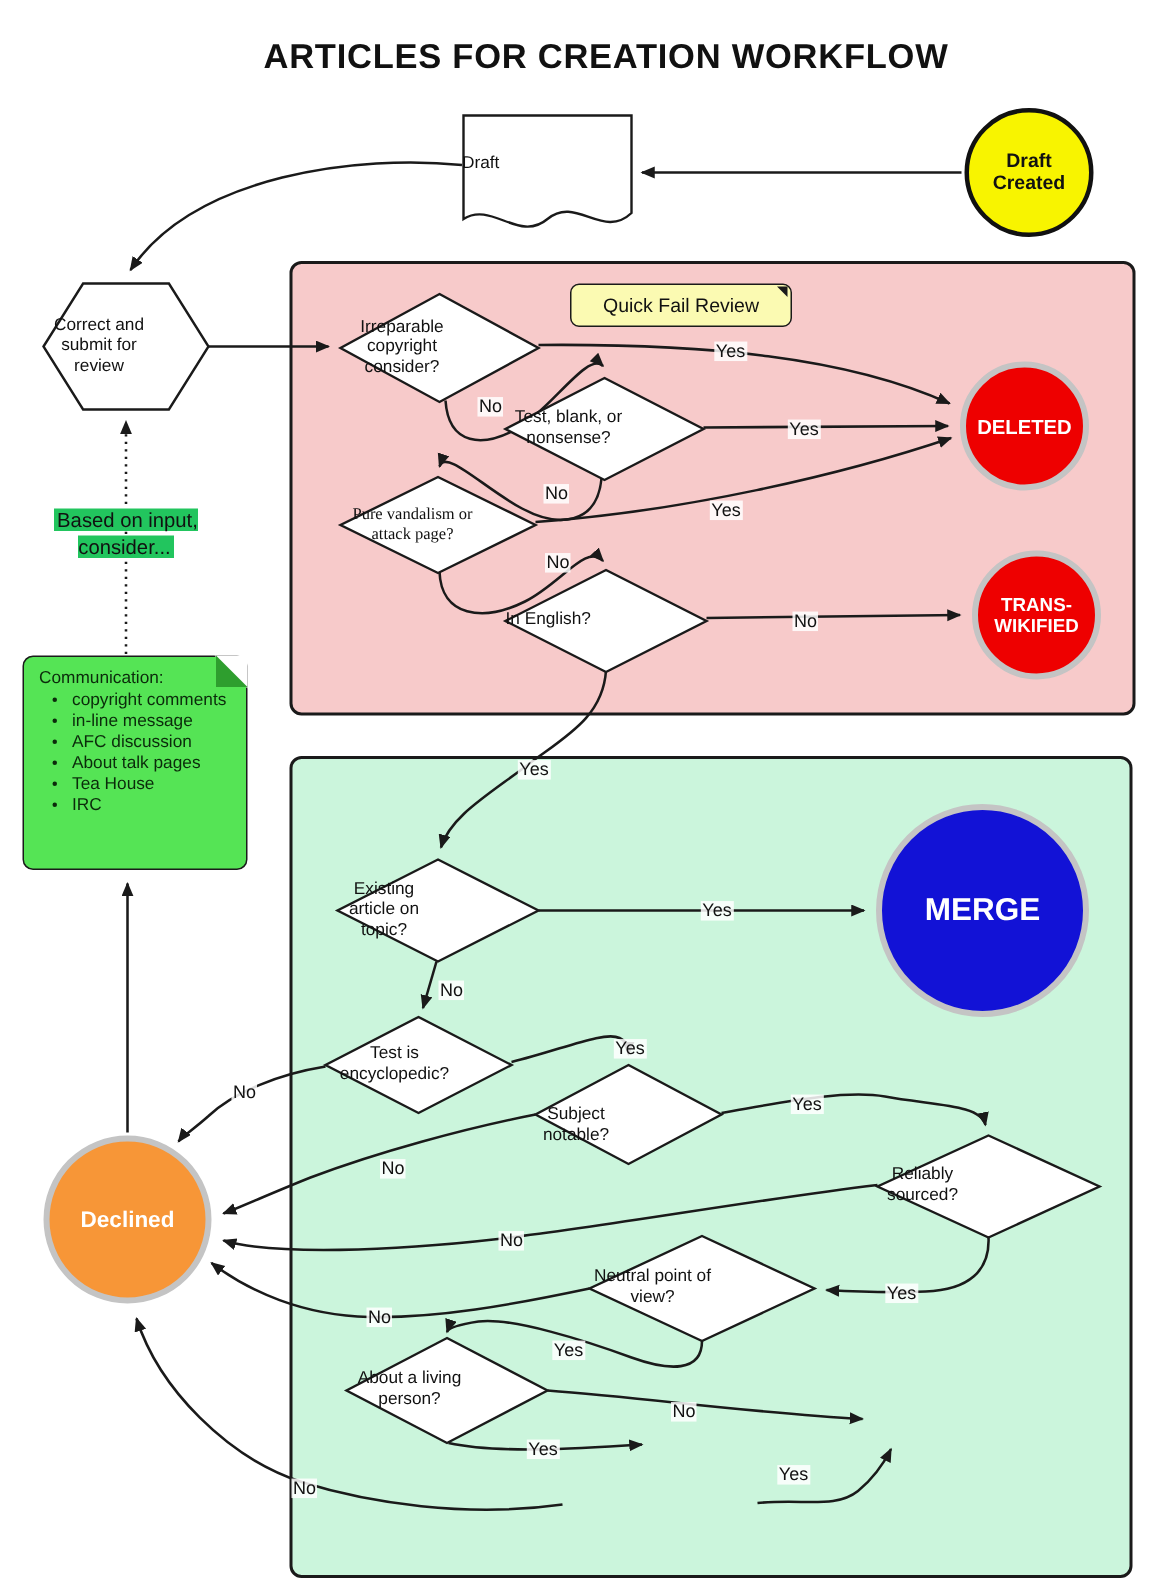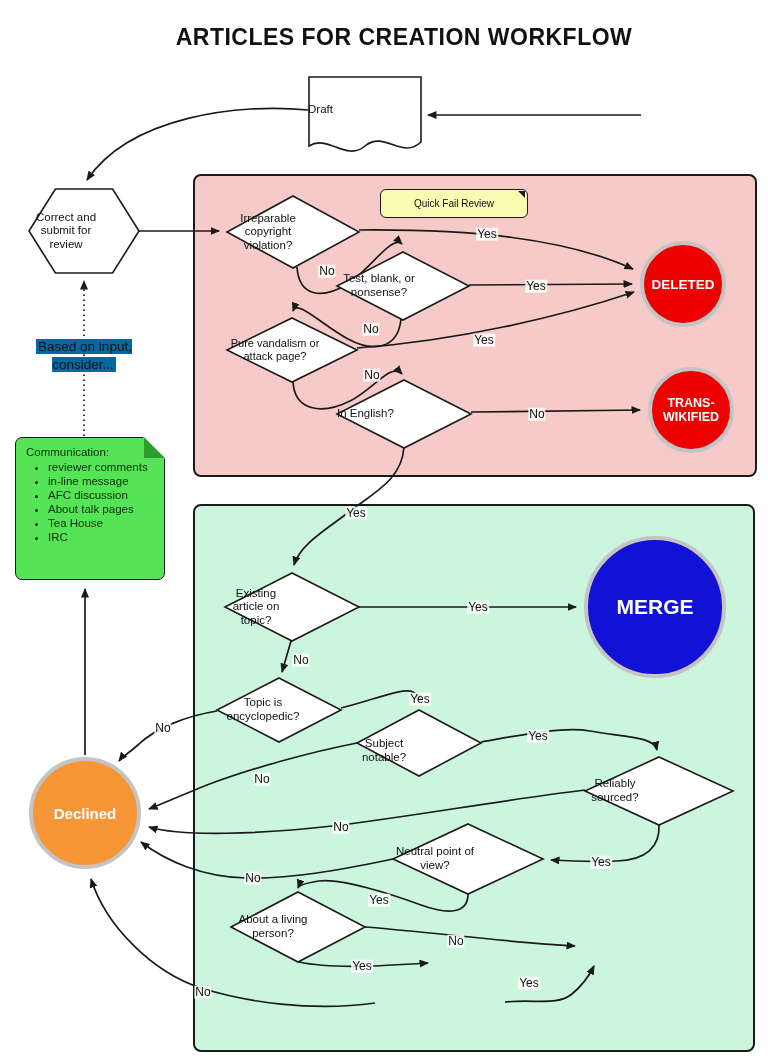--- a/index.html
+++ b/index.html
@@ -15,21 +15,21 @@
   }
   svg.edgelayer{position:absolute;left:0;top:0;width:768px;height:1064px;}
   .zone{
     position:absolute;border:2px solid #1a1a1a;border-radius:8px;box-sizing:border-box;
   }
   .zone.pink{background:var(--zone-quick-fail);}
   .zone.green{background:var(--zone-content);}
   .tag{
     position:absolute;background:var(--tag-yellow);border:1.6px solid #1a1a1a;
     border-radius:6px;box-sizing:border-box;display:flex;align-items:center;justify-content:center;
-    font-size:10px;color:#111;
+    font-size:13px;color:#111;
   }
   .tag::after{
     content:"";position:absolute;right:2px;top:1px;width:0;height:0;
     border-left:7px solid transparent;border-top:7px solid #1a1a1a;
   }
   .circle{
     position:absolute;border-radius:50%;box-sizing:border-box;
     display:flex;align-items:center;justify-content:center;text-align:center;
     font-weight:bold;
   }
@@ -47,21 +47,21 @@
   }
   .elabel{
     position:absolute;transform:translate(-50%,-50%);
     font-size:12px;color:#111;background:rgba(255,255,255,.85);
     padding:0 1px;line-height:1.05;white-space:nowrap;
   }
   .basedon{
     position:absolute;left:6px;top:338px;width:156px;text-align:center;
     font-size:13.5px;line-height:1.3;color:#111;
   }
-  .basedon span{background:#0369a1;padding:0 2px;}
+  .basedon span{background:#22c55e;padding:0 2px;}
   .note{
     position:absolute;background:var(--note-green);border:1.8px solid #1a1a1a;
     border-radius:7px;box-sizing:border-box;padding:7px 6px 4px 10px;
     font-size:11.5px;line-height:1.22;color:#0b2b0b;
   }
   .note::before{
     content:"";position:absolute;right:-1px;top:-1px;width:0;height:0;
     border-left:22px solid transparent;border-top:22px solid #ffffff;
   }
   .note::after{
@@ -116,20 +116,23 @@
       <path d="M84,436 L84,281" stroke-dasharray="1.5 3.5" marker-end="url(#arw)"></path>
     </g>
   </svg>
 
   <div class="title">ARTICLES FOR CREATION WORKFLOW</div>
 
   <div class="tag abs" style="left:380px;top:189px;width:148px;height:29px;">
     <span>Quick Fail Review</span>
   </div>
 
+  <div class="circle yellow" style="left:643px;top:72px;width:86px;height:86px;">
+    <span style="width:56px;">Draft Created</span>
+  </div>
 
   <div class="shape" style="left:308px;top:76px;width:114px;height:86px;">
     <svg viewBox="0 0 114 86" preserveAspectRatio="none">
       <path d="M1,1 H113 V66 C94,84 76,54 57,70 C38,86 20,58 1,70 Z" fill="#ffffff" stroke="#1a1a1a" stroke-width="1.6"></path>
     </svg>
     <span class="stext" style="bottom:18px;">
         <span>Draft</span>
       </span>
   </div>
 
@@ -142,51 +145,51 @@
       </span>
   </div>
 
   <div class="basedon">
     <span>Based on input, consider...</span>
   </div>
 
   <div class="note" style="left:15px;top:437px;width:150px;height:143px;">
     <div class="ntitle">Communication:</div>
     <ul>
-      <li>reviewer comments</li>
+      <li>copyright comments</li>
       <li>in-line message</li>
       <li>AFC discussion</li>
       <li>About talk pages</li>
       <li>Tea House</li>
       <li>IRC</li>
     </ul>
   </div>
 
   <div class="shape" style="left:227px;top:196px;width:132px;height:72px;">
     <svg viewBox="0 0 100 100" preserveAspectRatio="none">
         <polygon points="50,0 100,50 50,100 0,50" fill="#fff" stroke="#1a1a1a" stroke-width="1.6" vector-effect="non-scaling-stroke"></polygon>
       </svg>
     <span class="stext">
-        <span style="width:82px;">Irreparable copyright violation?</span>
+        <span style="width:82px;">Irreparable copyright consider?</span>
       </span>
   </div>
   <div class="shape" style="left:337px;top:252px;width:132px;height:68px;">
     <svg viewBox="0 0 100 100" preserveAspectRatio="none">
         <polygon points="50,0 100,50 50,100 0,50" fill="#fff" stroke="#1a1a1a" stroke-width="1.6" vector-effect="non-scaling-stroke"></polygon>
       </svg>
     <span class="stext">
         <span style="width:84px;">Test, blank, or nonsense?</span>
       </span>
   </div>
   <div class="shape" style="left:227px;top:318px;width:130px;height:64px;">
     <svg viewBox="0 0 100 100" preserveAspectRatio="none">
         <polygon points="50,0 100,50 50,100 0,50" fill="#fff" stroke="#1a1a1a" stroke-width="1.6" vector-effect="non-scaling-stroke"></polygon>
       </svg>
     <span class="stext" style="font-size:11px;">
-        <span style="width:96px;">Pure vandalism or attack page?</span>
+        <span style="width:96px;font-family:Liberation Serif, serif;">Pure vandalism or attack page?</span>
       </span>
   </div>
   <div class="shape" style="left:337px;top:380px;width:134px;height:68px;">
     <svg viewBox="0 0 100 100" preserveAspectRatio="none">
         <polygon points="50,0 100,50 50,100 0,50" fill="#fff" stroke="#1a1a1a" stroke-width="1.6" vector-effect="non-scaling-stroke"></polygon>
       </svg>
     <span class="stext">
         <span>In English?</span>
       </span>
   </div>
@@ -204,21 +207,21 @@
       </svg>
     <span class="stext">
         <span style="width:62px;">Existing article on topic?</span>
       </span>
   </div>
   <div class="shape" style="left:217px;top:678px;width:124px;height:64px;">
     <svg viewBox="0 0 100 100" preserveAspectRatio="none">
         <polygon points="50,0 100,50 50,100 0,50" fill="#fff" stroke="#1a1a1a" stroke-width="1.6" vector-effect="non-scaling-stroke"></polygon>
       </svg>
     <span class="stext">
-        <span style="width:92px;">Topic is encyclopedic?</span>
+        <span style="width:92px;">Test is encyclopedic?</span>
       </span>
   </div>
   <div class="shape" style="left:357px;top:710px;width:124px;height:66px;">
     <svg viewBox="0 0 100 100" preserveAspectRatio="none">
         <polygon points="50,0 100,50 50,100 0,50" fill="#fff" stroke="#1a1a1a" stroke-width="1.6" vector-effect="non-scaling-stroke"></polygon>
       </svg>
     <span class="stext">
         <span style="width:54px;margin-top:16px;">Subject notable?</span>
       </span>
   </div>

